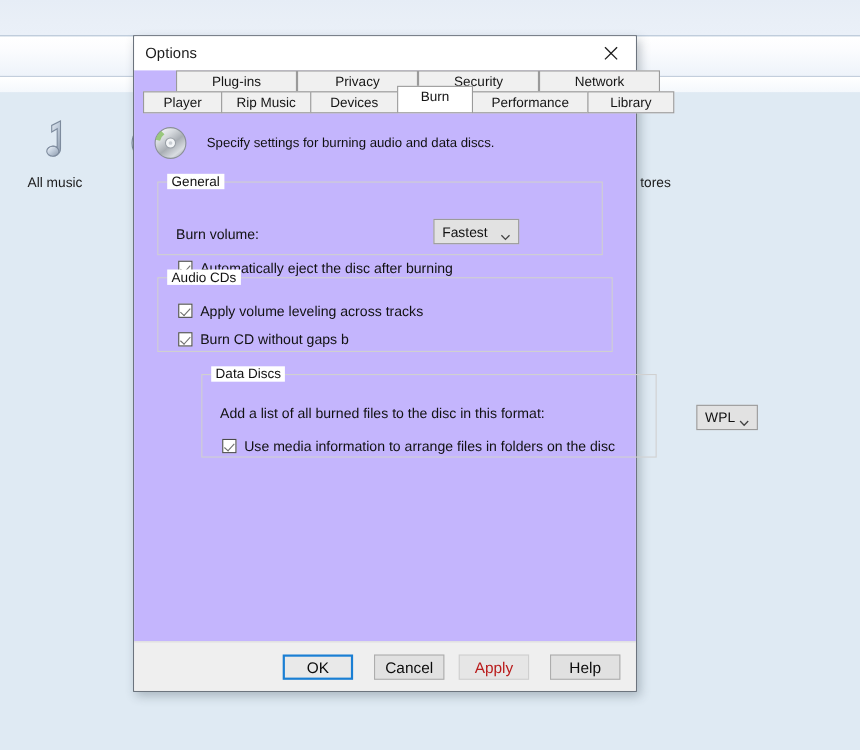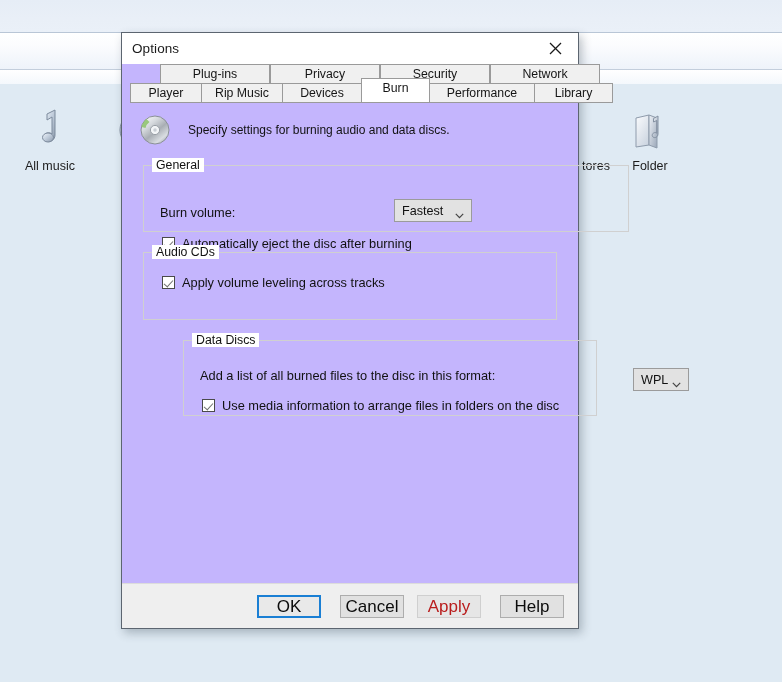--- a/index.html
+++ b/index.html
@@ -131,21 +131,21 @@
     position: absolute;
     border: 1px solid #d0d0d0;
   }
   .groupbox > .legend {
     position: absolute; top: -8px; left: 8px;
     background: #ffffff;
     padding: 0 4px;
     font-size: 12.3px;
     color: #111;
   }
-  #gb-general   { left: 21px; top: 101px; width: 486px; height: 67px; }
+  #gb-general   { left: 21px; top: 101px; width: 405px; height: 67px; }
   #gb-audiocds  { left: 21px; top: 188px; width: 414px; height: 68px; }
   #gb-datadiscs { left: 21px; top: 276px; width: 414px; height: 76px; margin-left: 40px; }
   .field-label { font-size: 12.8px; color: #111; white-space: nowrap; }
 
   
   .cb-row { display: flex; align-items: center; cursor: default; }
   .cbox {
     width: 13px; height: 13px;
     border: 1px solid #4a4a4a;
     background: #ffffff;
@@ -189,21 +189,21 @@
     height: 45px;
     background: #efefef;
     border-top: 1px solid #dcdcdc;
     position: relative;
   }
   .dbtn {
     position: absolute; top: 11px;
     height: 23px; width: 64px;
     background: #e1e1e1;
     border: 1px solid #adadad;
-    font-size: 17px;
+    font-size: 14px;
     color: #0c0c0c;
     display: flex; align-items: center; justify-content: center;
     cursor: default;
     font-family: "Liberation Sans", sans-serif;
   }
   .dbtn.default {
     border: 2px solid #1a7fd4;
     background: #e9e9e9;
   }
   .dbtn.disabled { color: #b91c1c; background: #e6e6e6; border-color: #cfcfcf; }
@@ -255,40 +255,20 @@
     <span class="lbl">Ge</span>
   </div>
 
   <div class="desk-icon" id="icon-stores">
     <span class="glyph">
       <svg width="46" height="50" viewBox="0 0 46 50"></svg>
     </span>
     <span class="lbl">tores</span>
   </div>
 
-  <div class="desk-icon" id="icon-folder">
-    <span class="glyph">
-      <svg width="48" height="50" viewBox="0 0 48 50">
-        <defs>
-          <linearGradient id="fg1" x1="0" y1="0" x2="0.7" y2="1">
-            <stop offset="0" stop-color="#fbfcfe"></stop>
-            <stop offset="1" stop-color="#cdd6e1"></stop>
-          </linearGradient>
-          <linearGradient id="fg2" x1="0" y1="0" x2="1" y2="1">
-            <stop offset="0" stop-color="#eef2f7"></stop>
-            <stop offset="1" stop-color="#9aa7b8"></stop>
-          </linearGradient>
-        </defs>
-        <path d="M10 14 L23 11 L23 41 L10 43 Z" fill="url(#fg1)" stroke="#8e9bab" stroke-width="1"></path>
-        <path d="M23 11 L31 14 L31 44 L23 41 Z" fill="url(#fg2)" stroke="#8e9bab" stroke-width="1"></path>
-        <path d="M32 12 L32 30 C32 33 29 34.5 27 33 C25.5 31.8 26.3 29 28.6 28.6 C29.5 28.4 30.3 28.7 30.8 29.2 L30.8 16.5 L27.5 18 L27.5 14.5 Z" fill="url(#fg2)" stroke="#7e8b9c" stroke-width="0.9"></path>
-      </svg>
-    </span>
-    <span class="lbl">Folder</span>
-  </div>
 </div>
 
 <div id="options-dialog">
 
   <div class="titlebar">
     <span class="title">Options</span>
     <div class="close-btn">
       <svg width="13" height="13" viewBox="0 0 13 13">
         <line x1="1" y1="1" x2="12" y2="12" stroke="#1a1a1a" stroke-width="1.2"></line>
         <line x1="12" y1="1" x2="1" y2="12" stroke="#1a1a1a" stroke-width="1.2"></line>
@@ -374,20 +354,24 @@
     </div>
 
     <div class="groupbox" id="gb-audiocds">
       <span class="legend">Audio CDs</span>
 
       <div class="cb-row" style="position:absolute; left:18px; top:22px;">
         <span class="cbox checked"></span>
         <span class="cb-label">Apply volume leveling across tracks</span>
       </div>
 
+      <div class="cb-row" style="position:absolute; left:18px; top:48px;">
+        <span class="cbox checked"></span>
+        <span class="cb-label">Burn CD without gaps b</span>
+      </div>
     </div>
 
     <div class="groupbox" id="gb-datadiscs">
       <span class="legend">Data Discs</span>
 
       <span class="field-label" style="position:absolute; left:16px; top:27px;">Add a list of all burned files to the disc in this format:</span>
 
       <div class="dropdown" id="dd-format">
         <span>WPL</span>
         <span class="dd-arrow">

